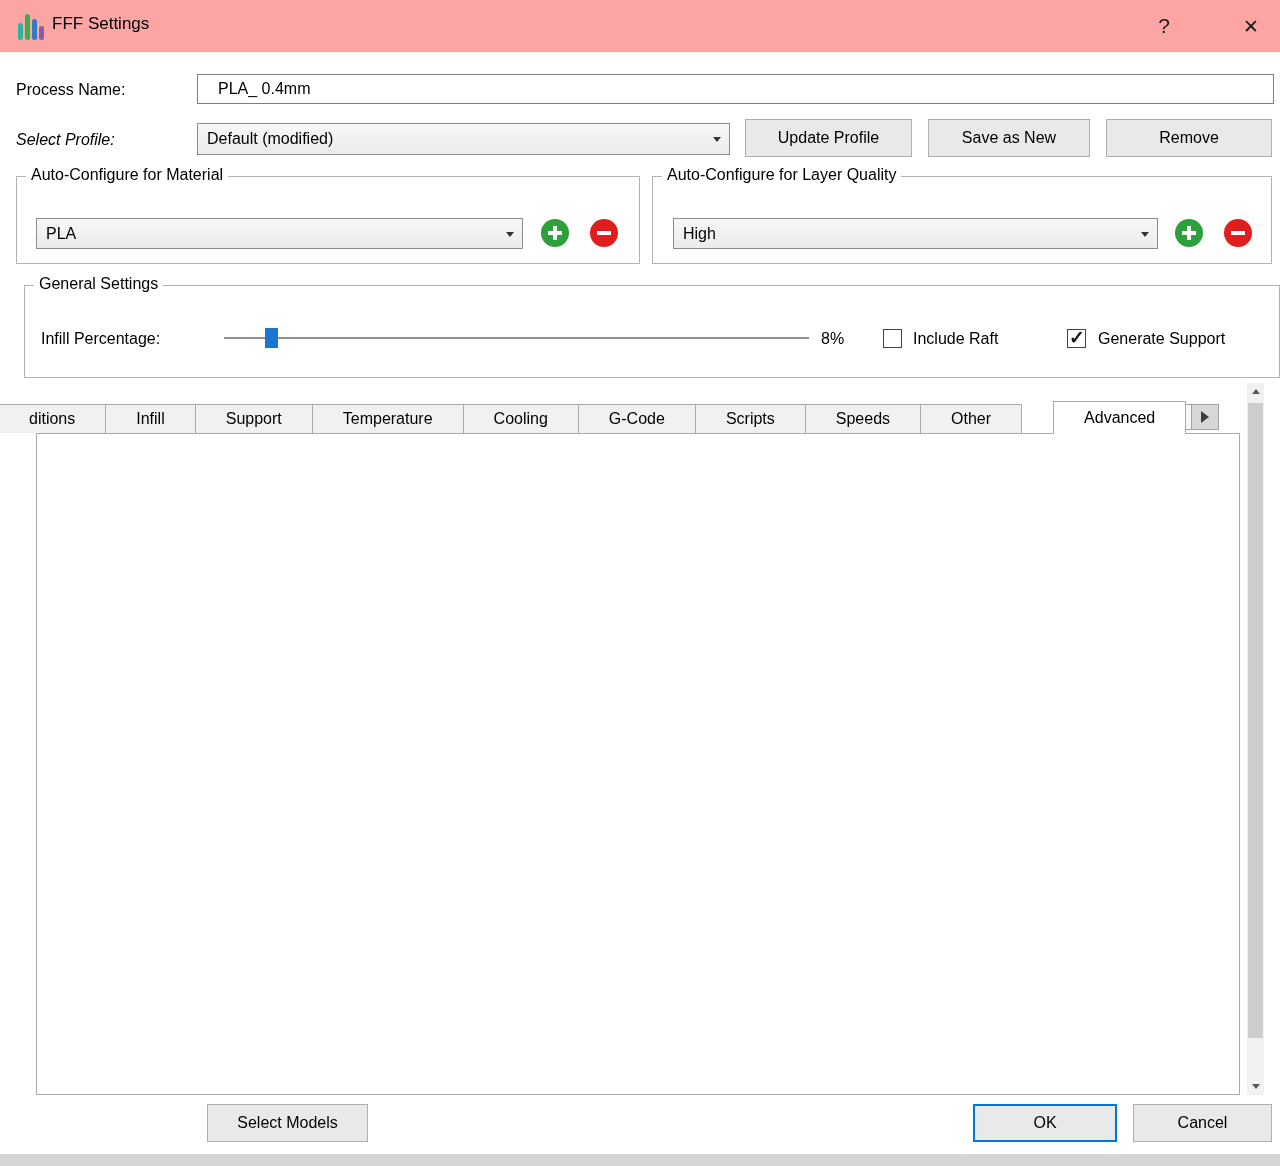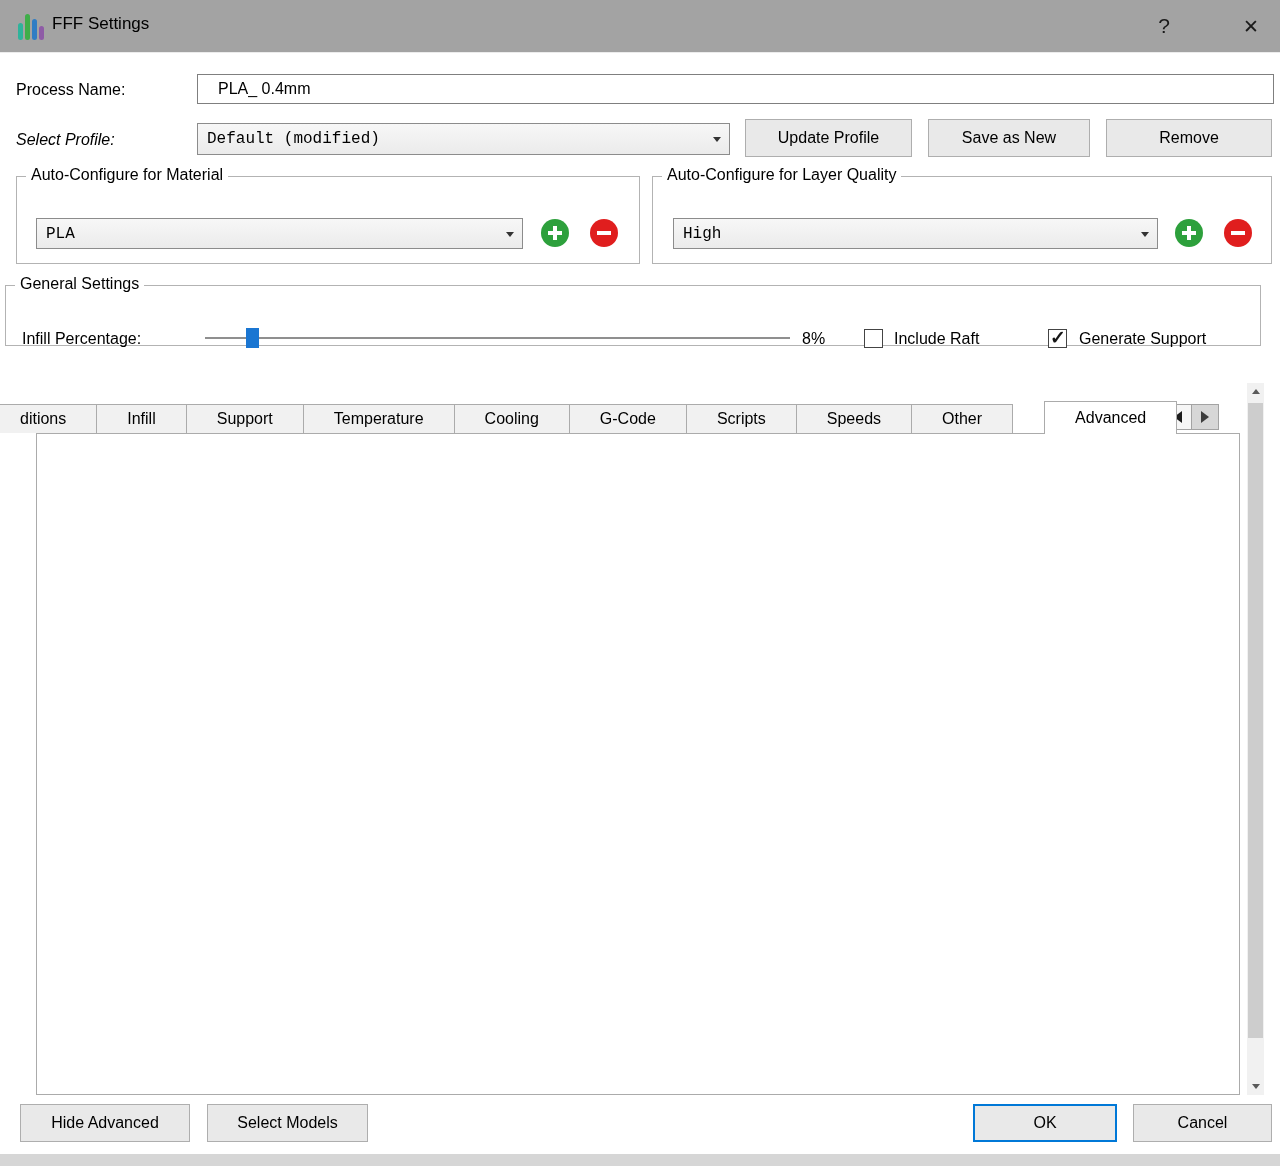--- a/index.html
+++ b/index.html
@@ -1,31 +1,31 @@
 <!DOCTYPE html>
 <html><head>
 <meta charset="utf-8">
 <style>
   html,body{margin:0;padding:0;background:#fff;}
   .page{position:relative;width:1280px;height:1166px;background:#fff;overflow:hidden;
         font-family:"Liberation Sans",sans-serif;font-size:16px;color:#000;}
   
-  .titlebar{position:absolute;left:0;top:0;width:1280px;height:52px;background:#a3a3a3;border-bottom:1px solid #ececec;}
+  .titlebar{position:absolute;left:0;top:0;width:1280px;height:52px;background:#fca5a5;border-bottom:1px solid #ececec;}
   .app-icon{position:absolute;left:18px;top:13px;width:28px;height:27px;display:flex;align-items:flex-end;gap:2px;}
   .app-icon .bar{width:5px;border-radius:2.5px;}
   .wtitle{position:absolute;left:52px;top:14px;font-size:17px;}
   .titlebtn{position:absolute;display:flex;align-items:center;justify-content:center;color:#1a1a1a;cursor:default;}
   
   .lb{position:absolute;white-space:nowrap;}
   .un{position:absolute;white-space:nowrap;}
   .tinput{position:absolute;border:1px solid #7f7f7f;background:#fff;font:inherit;padding:0 20px;box-sizing:border-box;}
   .btn{position:absolute;background:#e9e9e9;border:1px solid #aeaeae;display:flex;align-items:center;justify-content:center;box-sizing:border-box;cursor:default;white-space:nowrap;}
   .btn.primary{border:2px solid #0078d7;}
   .combo{position:absolute;border:1px solid #8c8c8c;background:linear-gradient(#f7f7f7,#ebebeb);display:flex;align-items:center;padding:0 24px 0 9px;box-sizing:border-box;cursor:default;}
-  .cval{white-space:nowrap;overflow:hidden;font-family:Liberation Mono, monospace;}
+  .cval{white-space:nowrap;overflow:hidden;}
   .car{position:absolute;right:8px;top:50%;margin-top:-2px;width:0;height:0;border-left:4px solid transparent;border-right:4px solid transparent;border-top:5px solid #333;}
   .grp{position:absolute;border:1px solid #b3b3b3;box-sizing:border-box;}
   .gt{position:absolute;top:-11px;left:9px;background:#fff;padding:0 5px;white-space:nowrap;}
   .cb{position:absolute;width:19px;height:19px;border:1px solid #444;background:#fff;box-sizing:border-box;}
   .cb.checked::after{content:"\2713";position:absolute;left:1px;top:-4px;font-size:19px;font-weight:bold;color:#161616;}
   .radio{position:absolute;width:19px;height:19px;border:1px solid #444;border-radius:50%;background:#fff;box-sizing:border-box;}
   .radio.checked::after{content:"";position:absolute;left:4px;top:4px;width:9px;height:9px;border-radius:50%;background:#141414;}
   .spin{position:absolute;border:1px solid #7f7f7f;background:#fff;display:flex;box-sizing:border-box;}
   .spin .val{flex:1;display:flex;align-items:center;padding-left:7px;overflow:hidden;}
   .spin .sbs{width:17px;display:flex;flex-direction:column;border-left:1px solid #b5b5b5;}
@@ -44,21 +44,21 @@
   .plus-ic::before{content:"";position:absolute;left:0;top:5px;width:14px;height:4px;background:#fff;}
   .plus-ic::after{content:"";position:absolute;left:5px;top:0;width:4px;height:14px;background:#fff;}
   .minus-ic{width:14px;height:4px;background:#fff;}
   
   .slider{position:absolute;}
   .slider .track{position:absolute;left:0;right:0;top:9px;height:2px;background:#8f8f8f;}
   .slider .handle{position:absolute;top:0;width:13px;height:20px;background:#1a76d2;}
   
   .tabbar{position:absolute;left:0;top:401px;height:33px;display:flex;align-items:flex-end;z-index:3;}
   .tab{height:29px;display:flex;align-items:center;padding:0 30px;background:#f1f1f1;border:1px solid #ababab;border-bottom:none;margin-right:-1px;margin-bottom:1px;box-sizing:border-box;white-space:nowrap;cursor:default;}
-  .tab.first{border-left:none;padding-left:20px;}
+  .tab.first{border-left:none;padding-left:29px;}
   .tab.sel{height:33px;background:#fff;margin-bottom:0;position:relative;z-index:4;margin-left:32px;}
   .tabarrow{position:absolute;width:28px;height:26px;border:1px solid #a3a3a3;display:flex;align-items:center;justify-content:center;box-sizing:border-box;}
   .tri-l{width:0;height:0;border-top:6px solid transparent;border-bottom:6px solid transparent;border-right:8px solid #1c1c1c;}
   .tri-r{width:0;height:0;border-top:6px solid transparent;border-bottom:6px solid transparent;border-left:8px solid #3d3d3d;}
   .pane{position:absolute;left:36px;top:433px;width:1204px;height:662px;border:1px solid #ababab;background:#fff;box-sizing:border-box;z-index:1;}
   
   .scrollbar{position:absolute;left:1247px;top:383px;width:17px;height:712px;background:#f1f1f1;z-index:5;}
   .sb-ar{position:absolute;left:0;width:17px;height:17px;display:flex;align-items:center;justify-content:center;}
   .sb-thumb{position:absolute;left:1px;width:15px;background:#cdcdcd;}
   .sb-tu{width:0;height:0;border-left:4px solid transparent;border-right:4px solid transparent;border-bottom:5px solid #5a5a5a;}
@@ -115,21 +115,21 @@
       <span class="car"></span>
     </div>
     <div class="circ green" style="left:522px;top:42px;">
       <span class="plus-ic"></span>
     </div>
     <div class="circ red" style="left:571px;top:42px;">
       <span class="minus-ic"></span>
     </div>
   </div>
 
-  <div class="grp" style="left:5px;top:285px;width:1256px;height:61px;text-align:center;">
+  <div class="grp" style="left:24px;top:285px;width:1256px;height:93px;text-align:center;">
     <div class="gt">General Settings</div>
     <div class="lb" style="left:16px;top:44px;">Infill Percentage:</div>
     <div class="slider" style="left:199px;top:42px;width:585px;height:20px;">
       <div class="track"></div>
       <div class="handle" style="left:calc(8% - 6px);"></div>
     </div>
     <div class="lb" style="left:796px;top:44px;">8%</div>
     <div class="cb" style="left:858px;top:43px;"></div>
     <div class="lb" style="left:888px;top:44px;">Include Raft</div>
     <div class="cb checked" style="left:1042px;top:43px;"></div>
@@ -334,19 +334,18 @@
   <div class="scrollbar">
     <div class="sb-ar" style="top:0;">
         <span class="sb-tu"></span>
       </div>
     <div class="sb-thumb" style="top:20px;height:635px;"></div>
     <div class="sb-ar" style="bottom:0;">
         <span class="sb-td"></span>
       </div>
   </div>
 
-  <div class="btn" style="left:20px;top:1104px;width:170px;height:38px;">Hide Advanced</div>
   <div class="btn" style="left:207px;top:1104px;width:161px;height:38px;">Select Models</div>
   <div class="btn primary" style="left:973px;top:1104px;width:144px;height:38px;">OK</div>
   <div class="btn" style="left:1133px;top:1104px;width:139px;height:38px;">Cancel</div>
 
   <div class="bottomstrip"></div>
 </div>
 
 </body></html>

